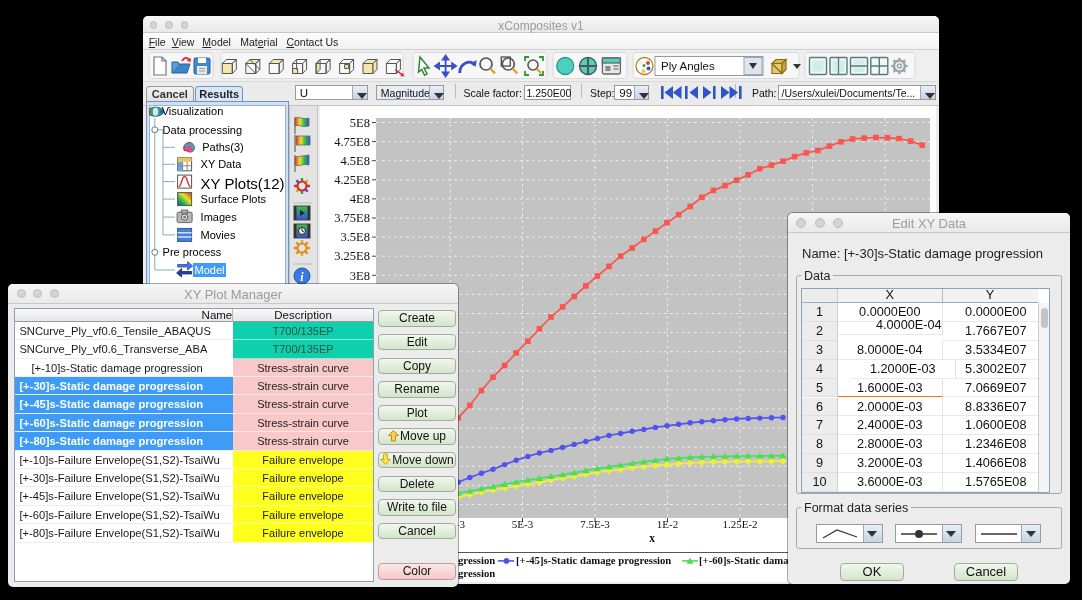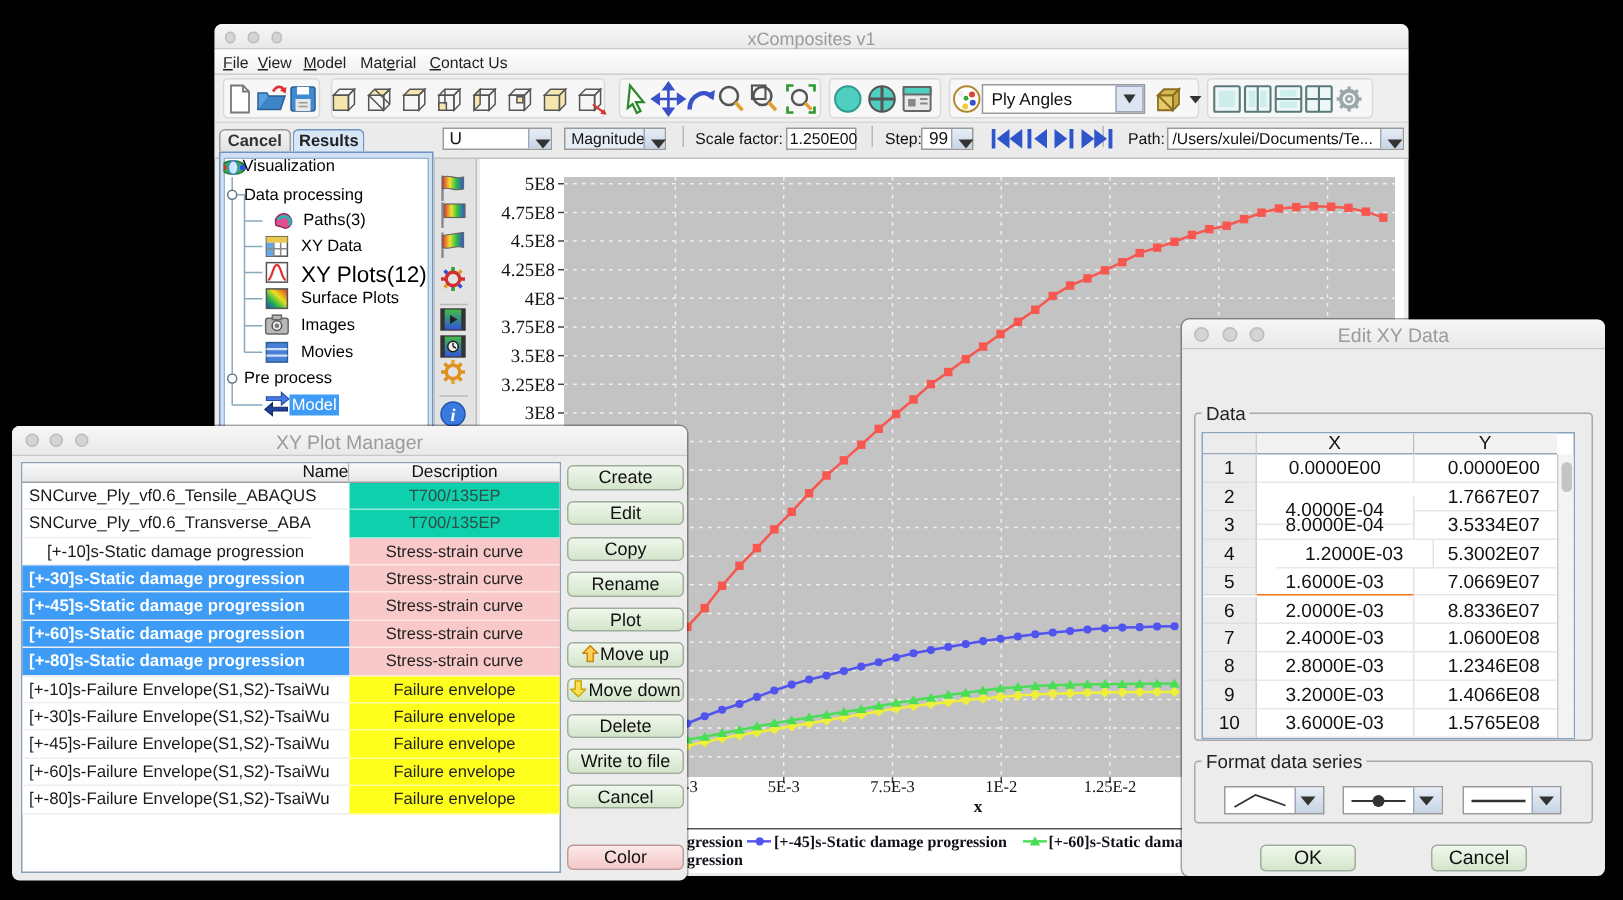--- a/index.html
+++ b/index.html
@@ -705,33 +705,34 @@
 </div>
 
 <div class="win" id="edit" style="left:788px;top:213px;width:282px;height:371px;font-size:13px">
   <div class="titlebar" style="height:20px"></div>
   <div class="lights">
         <span style="left:8px;top:5px;width:10px;height:10px"></span>
     <span style="left:26.5px;top:5px;width:10px;height:10px"></span>
     <span style="left:45px;top:5px;width:10px;height:10px"></span>
       </div>
   <div class="wtitle" style="top:3px;font-size:13px">Edit XY Data</div>
+  <div style="position:absolute;left:14px;top:33px;font-size:13px;color:#222">Name: [+-30]s-Static damage progression</div>
 
   <div style="position:absolute;left:8px;top:62px;width:266px;height:219px;border:1px solid #a8a8a8;border-radius:3px"></div>
   <div style="position:absolute;left:13px;top:55.5px;background:#ececec;padding:0 3px;font-size:12.5px;color:#222">Data</div>
 
   <div style="position:absolute;left:13px;top:75px;width:249px;height:205px;border:1.5px solid #8aa4c0;background:#fff;font-size:12.7px;color:#111">
     <div style="position:absolute;left:0;top:0;width:36px;height:14px;background:#ececec;border-right:1px solid #cfcfcf;border-bottom:1px solid #9ab;box-sizing:border-box"></div>
     <div style="position:absolute;left:36px;top:0;width:104.6px;height:14px;background:#f2f2f2;border-right:1px solid #bbb;border-bottom:1px solid #9ab;box-sizing:border-box;text-align:center;line-height:13px">X</div>
     <div style="position:absolute;left:140.6px;top:0;width:95px;height:14px;background:#f2f2f2;border-bottom:1px solid #9ab;box-sizing:border-box;text-align:center;line-height:13px">Y</div>
 <div style="position:absolute;left:0;top:14px;width:36px;height:18.9px;background:#ececec;border-right:1px solid #cfcfcf;border-bottom:1px solid #dfdfdf;box-sizing:border-box;text-align:center;line-height:18px">1</div>
 <div style="position:absolute;left:36px;top:14px;width:104.6px;height:18.9px;border-right:1px solid #e3e3e3;border-bottom:1px solid #e8e8e8;box-sizing:border-box;text-align:center;line-height:18px">0.0000E00</div>
 <div style="position:absolute;left:140.6px;top:14px;width:106.4px;height:18.9px;border-bottom:1px solid #e8e8e8;box-sizing:border-box;text-align:center;line-height:18px">0.0000E00</div>
 <div style="position:absolute;left:0;top:32.9px;width:36px;height:18.9px;background:#ececec;border-right:1px solid #cfcfcf;border-bottom:1px solid #dfdfdf;box-sizing:border-box;text-align:center;line-height:18px">2</div>
-<div style="position:absolute;left:36px;top:42px;width:104.6px;height:18.9px;border-right:1px solid #e3e3e3;border-bottom:1px solid #e8e8e8;box-sizing:border-box;text-align:center;line-height:18px">4.0000E-04</div>
+<div style="position:absolute;left:36px;top:27px;width:104.6px;height:18.9px;border-right:1px solid #e3e3e3;border-bottom:1px solid #e8e8e8;box-sizing:border-box;text-align:right;line-height:18px">4.0000E-04</div>
 <div style="position:absolute;left:140.6px;top:32.9px;width:106.4px;height:18.9px;border-bottom:1px solid #e8e8e8;box-sizing:border-box;text-align:center;line-height:18px">1.7667E07</div>
 <div style="position:absolute;left:0;top:51.8px;width:36px;height:18.9px;background:#ececec;border-right:1px solid #cfcfcf;border-bottom:1px solid #dfdfdf;box-sizing:border-box;text-align:center;line-height:18px">3</div>
 <div style="position:absolute;left:36px;top:51.8px;width:104.6px;height:18.9px;border-right:1px solid #e3e3e3;border-bottom:1px solid #e8e8e8;box-sizing:border-box;text-align:center;line-height:18px">8.0000E-04</div>
 <div style="position:absolute;left:140.6px;top:51.8px;width:106.4px;height:18.9px;border-bottom:1px solid #e8e8e8;box-sizing:border-box;text-align:center;line-height:18px">3.5334E07</div>
 <div style="position:absolute;left:0;top:70.69999999999999px;width:36px;height:18.9px;background:#ececec;border-right:1px solid #cfcfcf;border-bottom:1px solid #dfdfdf;box-sizing:border-box;text-align:center;line-height:18px">4</div>
 <div style="position:absolute;left:49px;top:70.69999999999999px;width:104.6px;height:18.9px;border-right:1px solid #e3e3e3;border-bottom:1px solid #e8e8e8;box-sizing:border-box;text-align:center;line-height:18px">1.2000E-03</div>
 <div style="position:absolute;left:140.6px;top:70.69999999999999px;width:106.4px;height:18.9px;border-bottom:1px solid #e8e8e8;box-sizing:border-box;text-align:center;line-height:18px">5.3002E07</div>
 <div style="position:absolute;left:0;top:89.6px;width:36px;height:18.9px;background:#ececec;border-right:1px solid #cfcfcf;border-bottom:1px solid #dfdfdf;box-sizing:border-box;text-align:center;line-height:18px">5</div>
 <div style="position:absolute;left:36px;top:89.6px;width:104.6px;height:18.9px;border-right:1px solid #e3e3e3;border-bottom:1px solid #f97316;box-sizing:border-box;text-align:center;line-height:18px">1.6000E-03</div>
 <div style="position:absolute;left:140.6px;top:89.6px;width:106.4px;height:18.9px;border-bottom:1px solid #e8e8e8;box-sizing:border-box;text-align:center;line-height:18px">7.0669E07</div>

